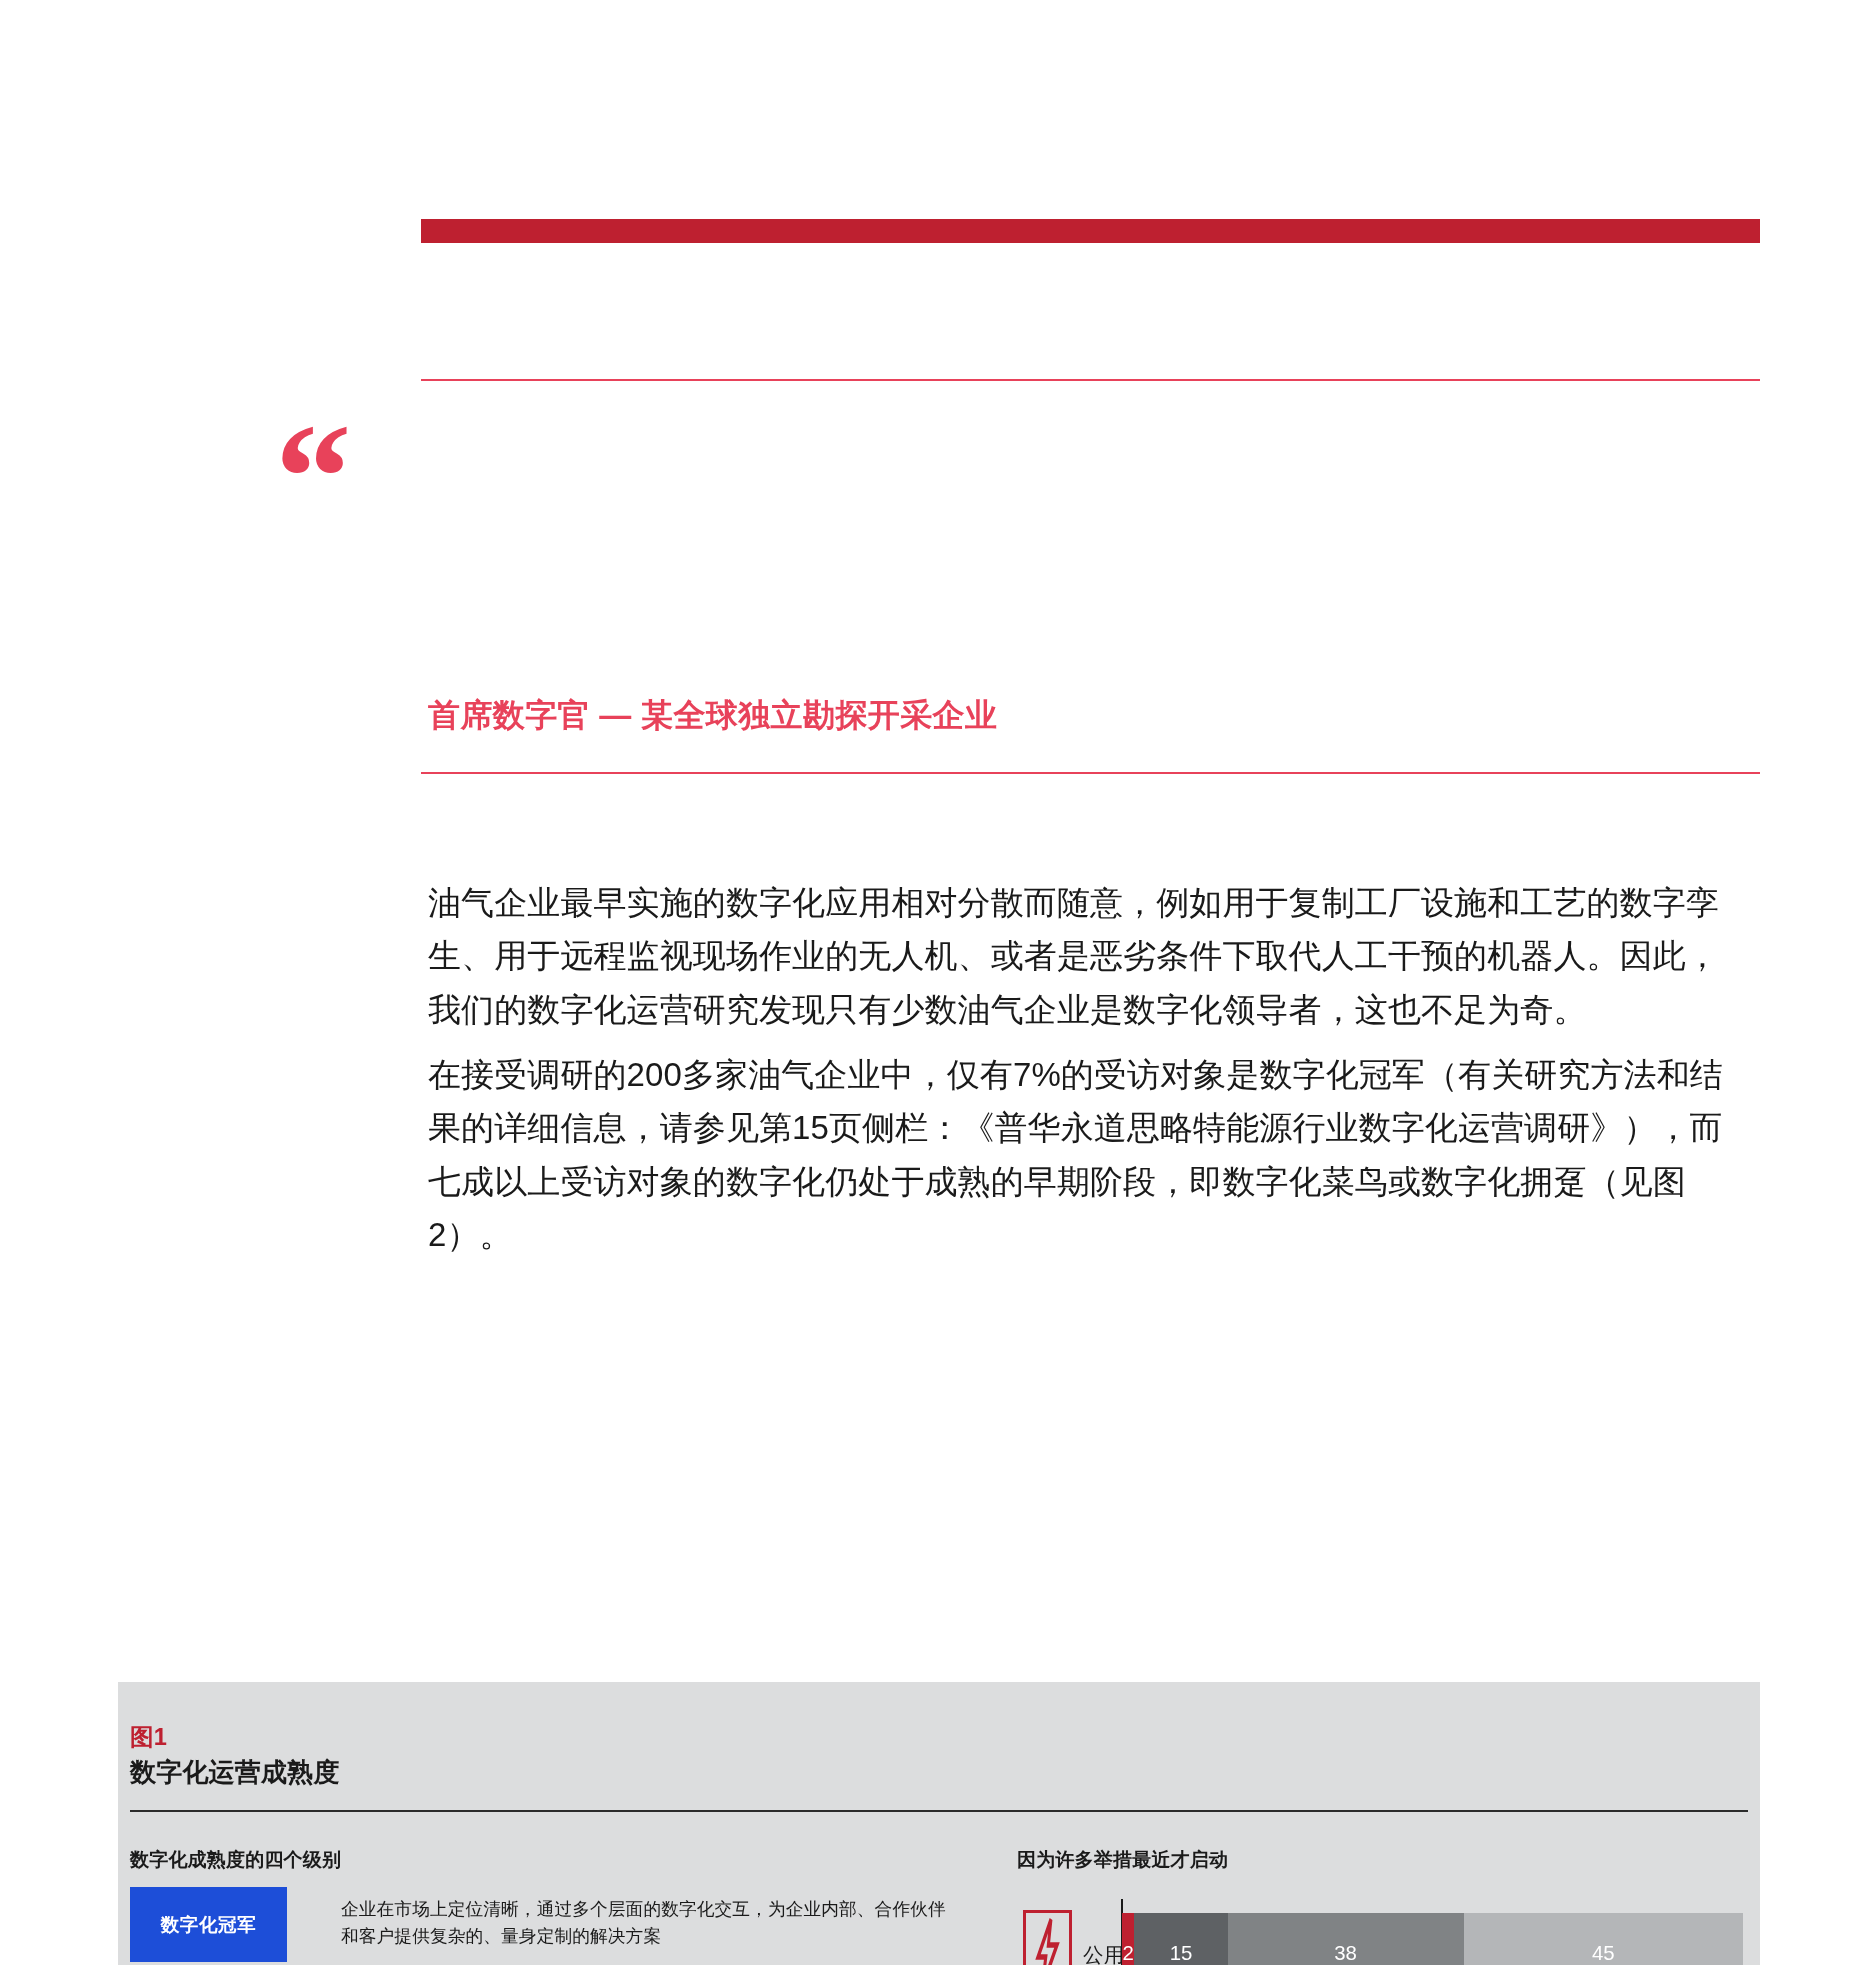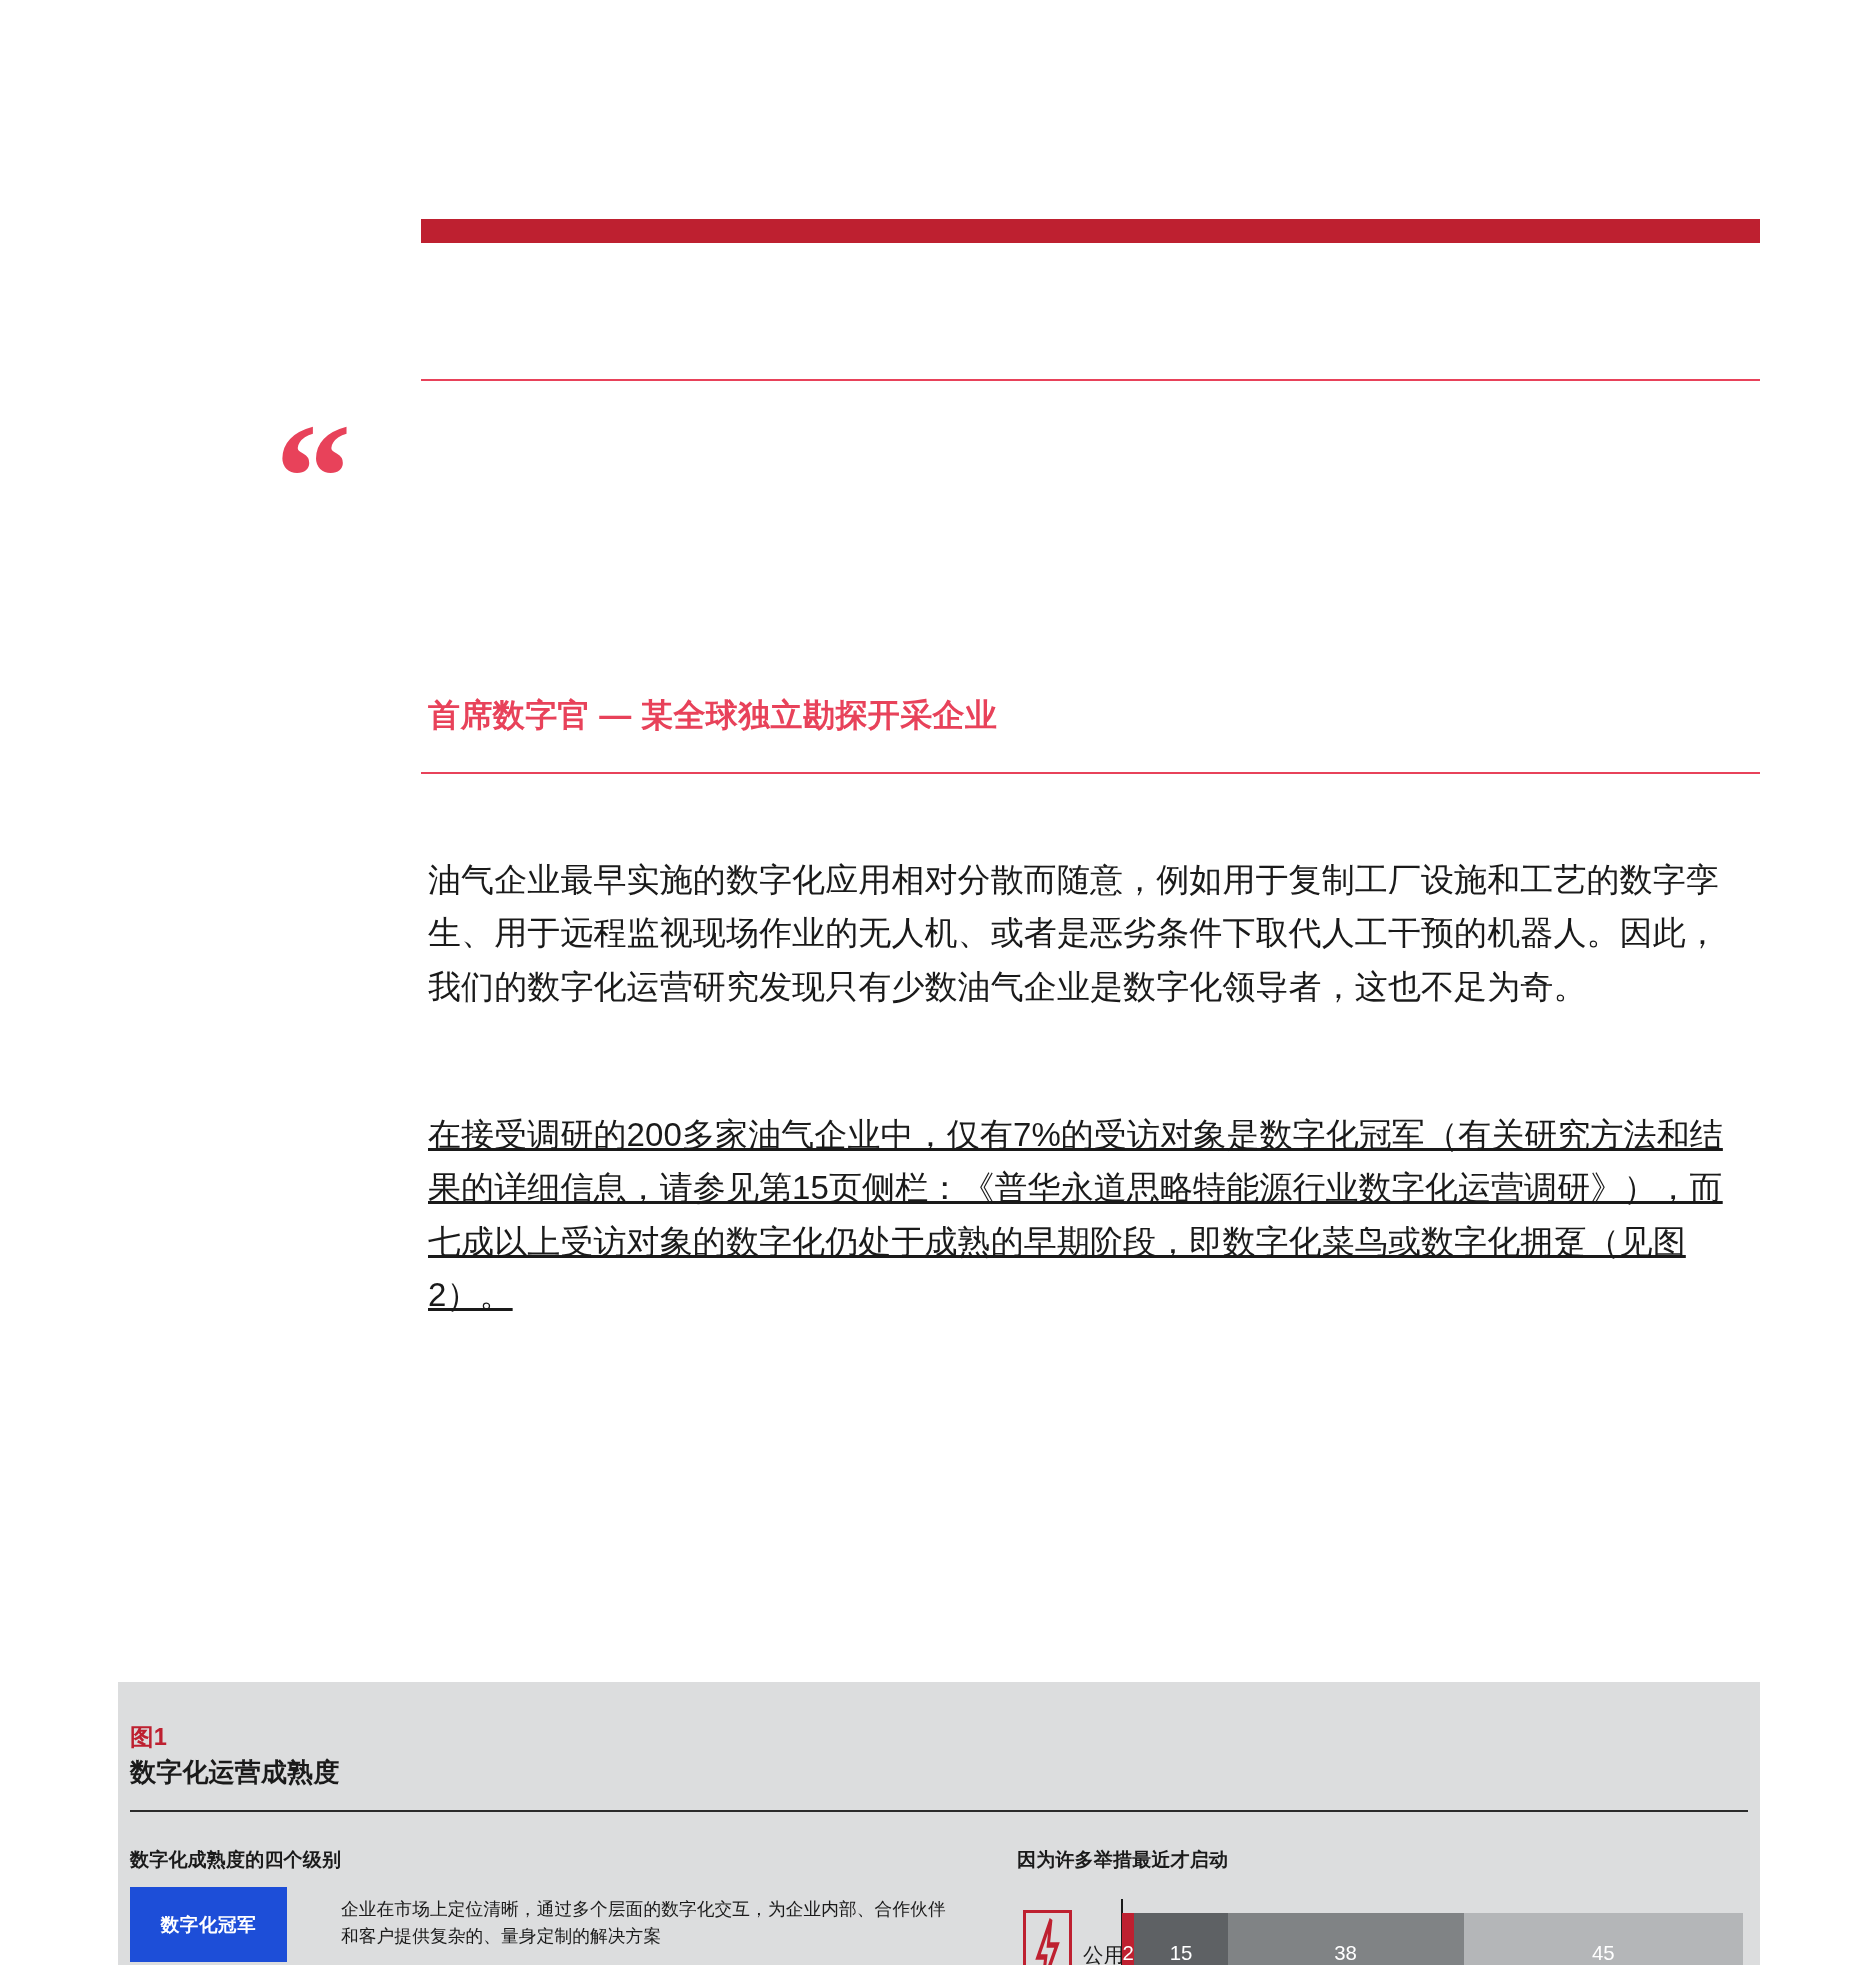--- a/index.html
+++ b/index.html
@@ -35,24 +35,24 @@
     position:absolute;left:428px;top:694px;width:1305px;
     color:#E8425A;font-size:32px;font-weight:700;letter-spacing:0.4px;
   }
   .quote-bottom-line{
     position:absolute;left:421px;top:772px;width:1339px;height:1.6px;background:#E8425A;
   }
 
   
   .para{
     position:absolute;left:428px;width:1305px;
-    color:#1A1A1A;font-size:33px;line-height:1.62;letter-spacing:0.1px;
+    color:#1A1A1A;font-size:33px;line-height:1.62;letter-spacing:0.1px;margin-top:23px;
   }
   #para-1{top:853px;}
-  #para-2{top:1108px;text-decoration:underline;}
+  #para-2{top:1025px;}
 
   
   .figure{
     position:absolute;left:118px;top:1682px;width:1642px;height:749px;
     background:#DCDDDE;
   }
   .fig-label{
     position:absolute;left:130px;top:1721px;
     color:#BE2030;font-size:23.6px;font-weight:700;letter-spacing:0.2px;
   }

